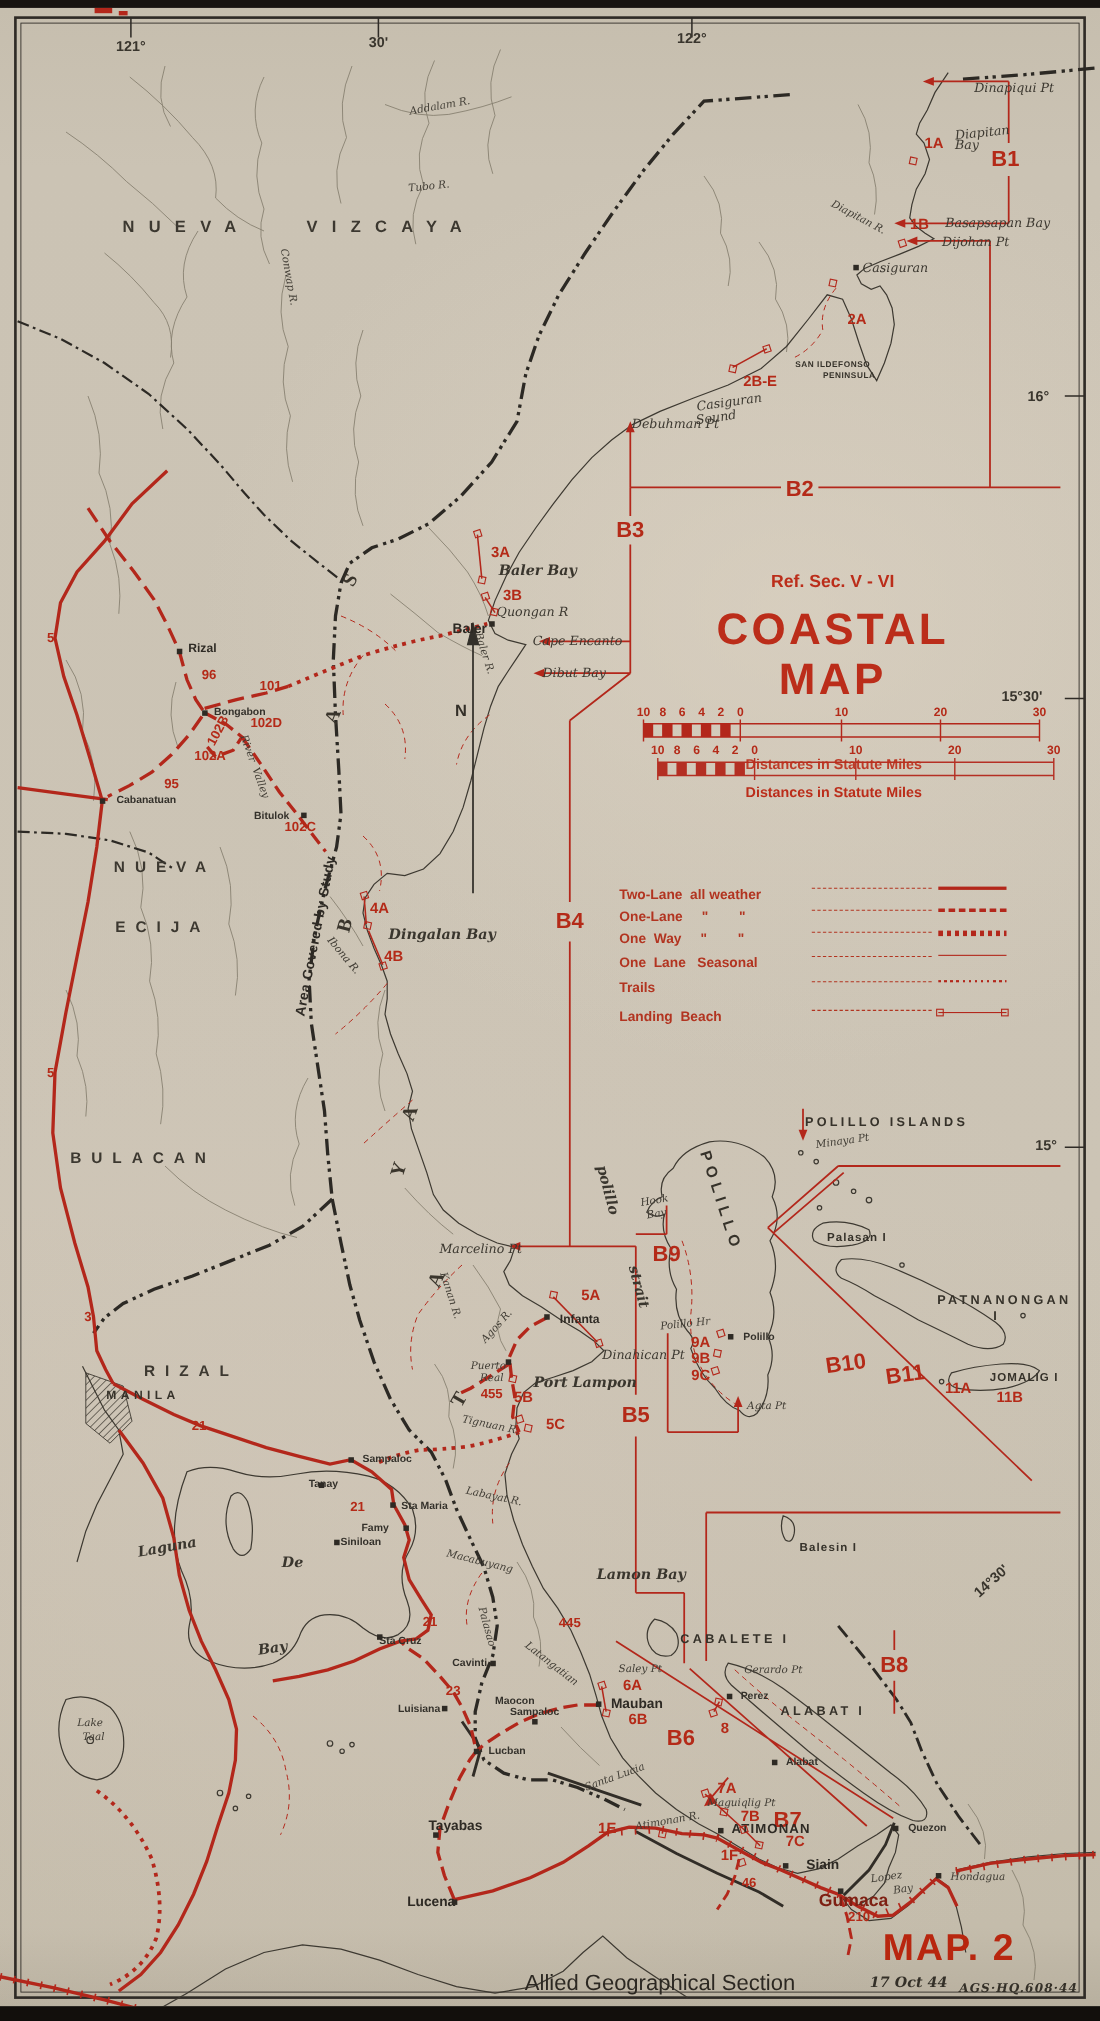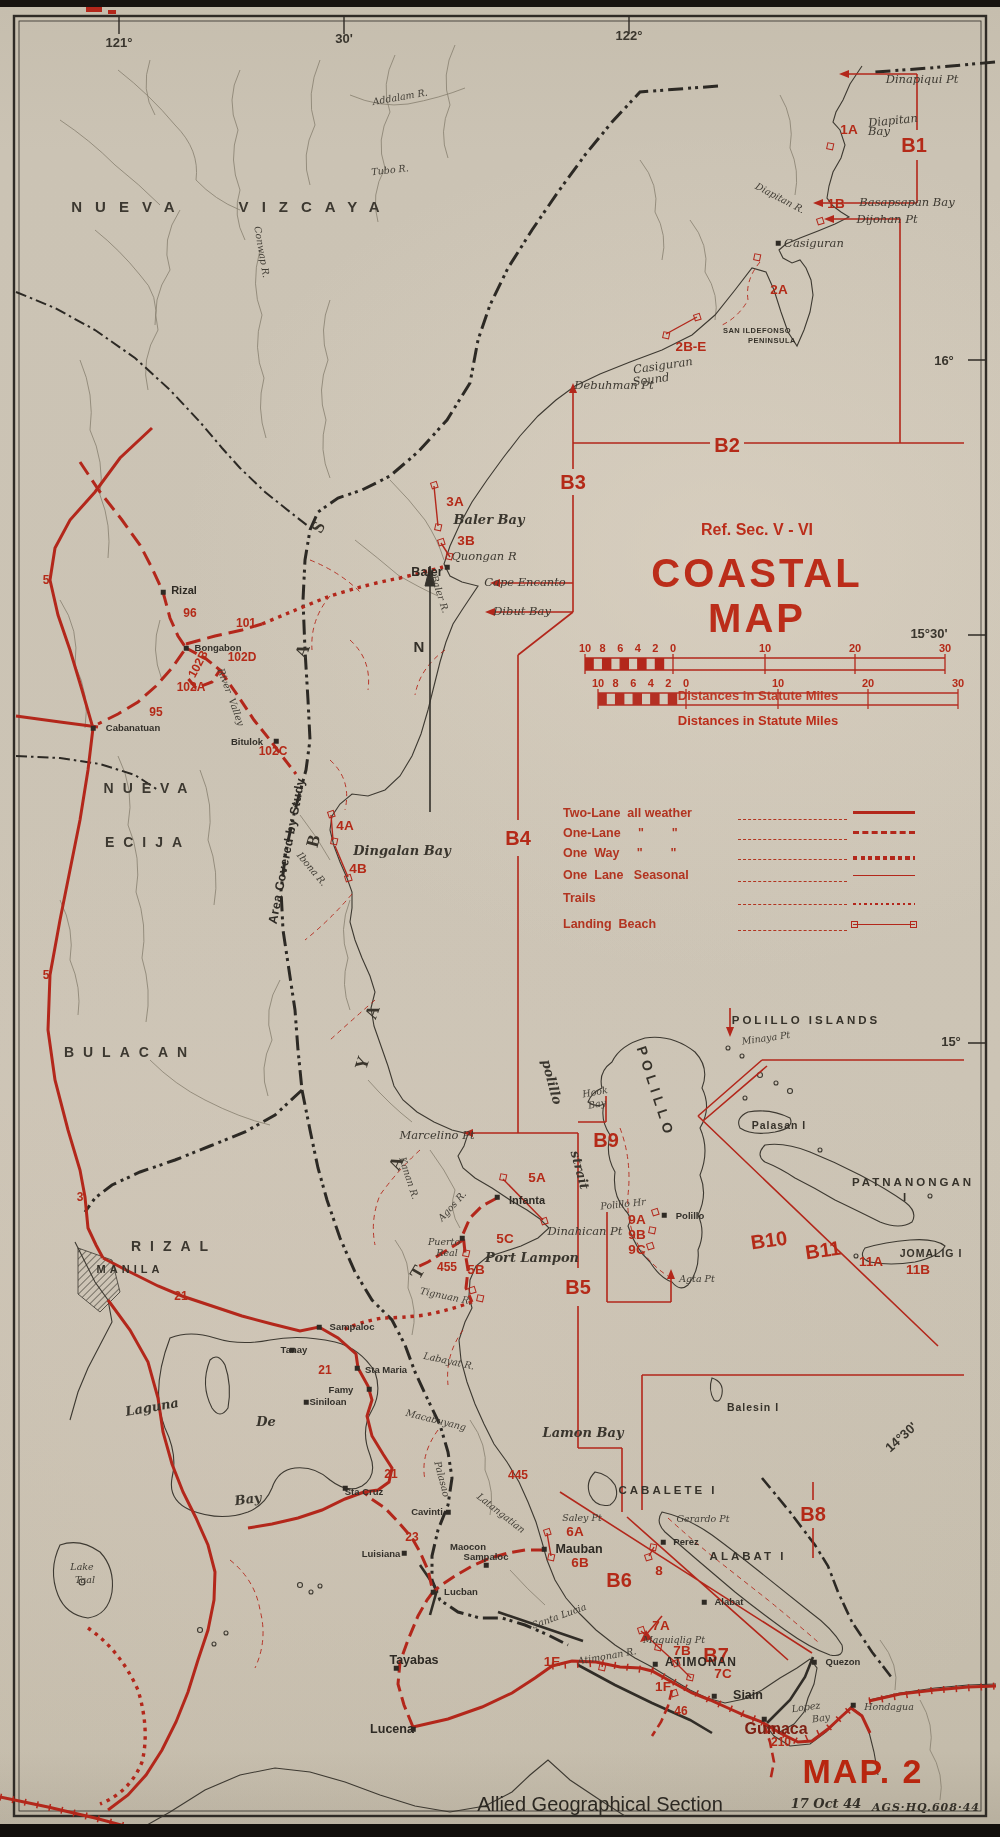--- a/index.html
+++ b/index.html
@@ -13,21 +13,21 @@
            radial-gradient(900px 700px at 72% 30%, rgba(224,214,198,.55), rgba(0,0,0,0) 60%),
            radial-gradient(1200px 900px at 30% 75%, rgba(214,202,188,.4), rgba(0,0,0,0) 65%),
            linear-gradient(180deg,#c6beae,#cbc3b4 8%,#ccc4b5 60%,#c4bcab 96%,#b8b09f);
   }
   svg{position:absolute;left:0;top:0;}
   #labels{position:absolute;left:0;top:0;width:1000px;height:1817px;}
   .lbl{position:absolute;transform:translate(-50%,-50%);white-space:pre;line-height:1;}
   
   .coord{font-weight:700;font-size:13px;color:#39352d;}
   .prov{font-weight:600;font-size:14px;letter-spacing:9px;color:#3c3830;}
-  .prov-wide{font-weight:600;font-size:15px;letter-spacing:13px;color:#3c3830;}
+  .prov-wide{font-weight:600;font-size:15px;letter-spacing:13px;color:#3c3830;margin-left:40px;}
   .prov-sm{font-weight:700;font-size:11px;letter-spacing:4px;color:#36322a;}
   .town{font-weight:700;font-size:12.5px;color:#2e2a24;}
   .town-sm{font-weight:700;font-size:11px;color:#2e2a24;}
   .town-xs{font-weight:700;font-size:9.5px;color:#33302a;}
   .town-caps{font-weight:800;font-size:12px;letter-spacing:1px;color:#2e2a24;}
   .town-red{font-weight:700;font-size:16px;color:#7e2013;}
   .isl{font-weight:600;font-size:11.5px;letter-spacing:3px;color:#36322a;}
   .isl2{font-weight:600;font-size:10.5px;letter-spacing:1px;color:#36322a;}
   .isl-xs{font-weight:700;font-size:7.5px;letter-spacing:.5px;color:#36322a;}
   .scr{font-family:"DejaVu Serif",serif;font-style:italic;font-size:11.5px;color:#3d3931;}
@@ -49,21 +49,21 @@
   .tb-cap{font-weight:600;font-size:13px;text-align:right;}
   
   .ft-map{position:absolute;transform:translate(-50%,-50%);font-weight:800;font-size:34px;
           letter-spacing:2px;color:#b8260f;}
   .ft-agency{position:absolute;transform:translate(-50%,-50%);font-weight:500;font-size:20px;color:#2c2822;}
   .ft-date,.ft-code{position:absolute;transform:translate(-50%,-50%);font-family:"DejaVu Serif",serif;
           font-style:italic;font-weight:600;color:#343028;}
   .ft-date{font-size:13px;} .ft-code{font-size:11px;letter-spacing:1px;}
   
   #legend{position:absolute;left:563px;top:795px;width:352px;height:140px;}
-  .lrow{position:absolute;left:0;width:352px;height:14px;display:flex;align-items:flex-end;}
+  .lrow{position:absolute;left:0;width:352px;height:14px;display:flex;align-items:flex-start;}
   .ltext{white-space:pre;font-weight:600;font-size:12.5px;color:#b23420;width:175px;}
   .lead{flex:1;border-bottom:1.6px dashed #b23420;height:1px;margin:0 6px 0 0;}
   .samp{width:62px;height:6px;position:relative;}
   .samp-solid-thick{border-top:3.5px solid #b3271b;}
   .samp-dashed-thick{border-top:3.5px dashed #b3271b;}
   .samp-dotted-thick{height:4.5px;background:repeating-linear-gradient(90deg,#b3271b 0 4px,transparent 4px 7.5px);}
   .samp-solid-thin{border-top:1.4px solid #b3271b;}
   .samp-trail{height:1.6px;background:repeating-linear-gradient(90deg,#b3271b 0 2.5px,transparent 2.5px 5.5px);}
   .samp-beach{border-top:1.4px solid #b3271b;margin-top:3px;}
   .samp-beach::before,.samp-beach::after{content:"";position:absolute;top:-4px;width:5px;height:5px;
@@ -420,21 +420,21 @@
         <span class="lbl scr" style="left: 437px; top: 1129px;">Marcelino Pt</span>
         <span class="lbl code" style="left: 537px; top: 1171px;">5A</span>
         <span class="lbl town-sm" style="left: 527px; top: 1193px;">Infanta</span>
         <span class="lbl scr-sm" style="left: 452px; top: 1199px; transform: translate(-50%, -50%) rotate(-48deg);">Agos R.</span>
         <span class="lbl scr-sm" style="left: 409px; top: 1171px; transform: translate(-50%, -50%) rotate(72deg);">Kanan R.</span>
         <span class="lbl scr-sm" style="left: 444px; top: 1235px;">Puerto</span>
         <span class="lbl scr-sm" style="left: 447px; top: 1246px;">Real</span>
         <span class="lbl rnum" style="left: 447px; top: 1260px;">455</span>
         <span class="lbl code" style="left: 476px; top: 1263px;">5B</span>
         <span class="lbl scr-13" style="left: 532px; top: 1250px;">Port Lampon</span>
-        <span class="lbl code" style="left: 505px; top: 1232px;">5C</span>
+        <span class="lbl code" style="left: 505px; top: 1288px;">5C</span>
         <span class="lbl scr" style="left: 585px; top: 1225px;">Dinahican Pt</span>
         <span class="lbl code-lg" style="left: 578px; top: 1280px;">B5</span>
         <span class="lbl isl2" style="left: 779px; top: 1118px;">Palasan I</span>
         <span class="lbl isl" style="left: 913px; top: 1176px;">PATNANONGAN</span>
         <span class="lbl isl" style="left: 906px; top: 1191px;">I</span>
         <span class="lbl scr-sm" style="left: 623px; top: 1197px; transform: translate(-50%, -50%) rotate(-6deg);">Polillo Hr</span>
         <span class="lbl code" style="left: 637px; top: 1213px;">9A</span>
         <span class="lbl code" style="left: 637px; top: 1228px;">9B</span>
         <span class="lbl code" style="left: 637px; top: 1243px;">9C</span>
         <span class="lbl town-xs" style="left: 690px; top: 1209px;">Polillo</span>

